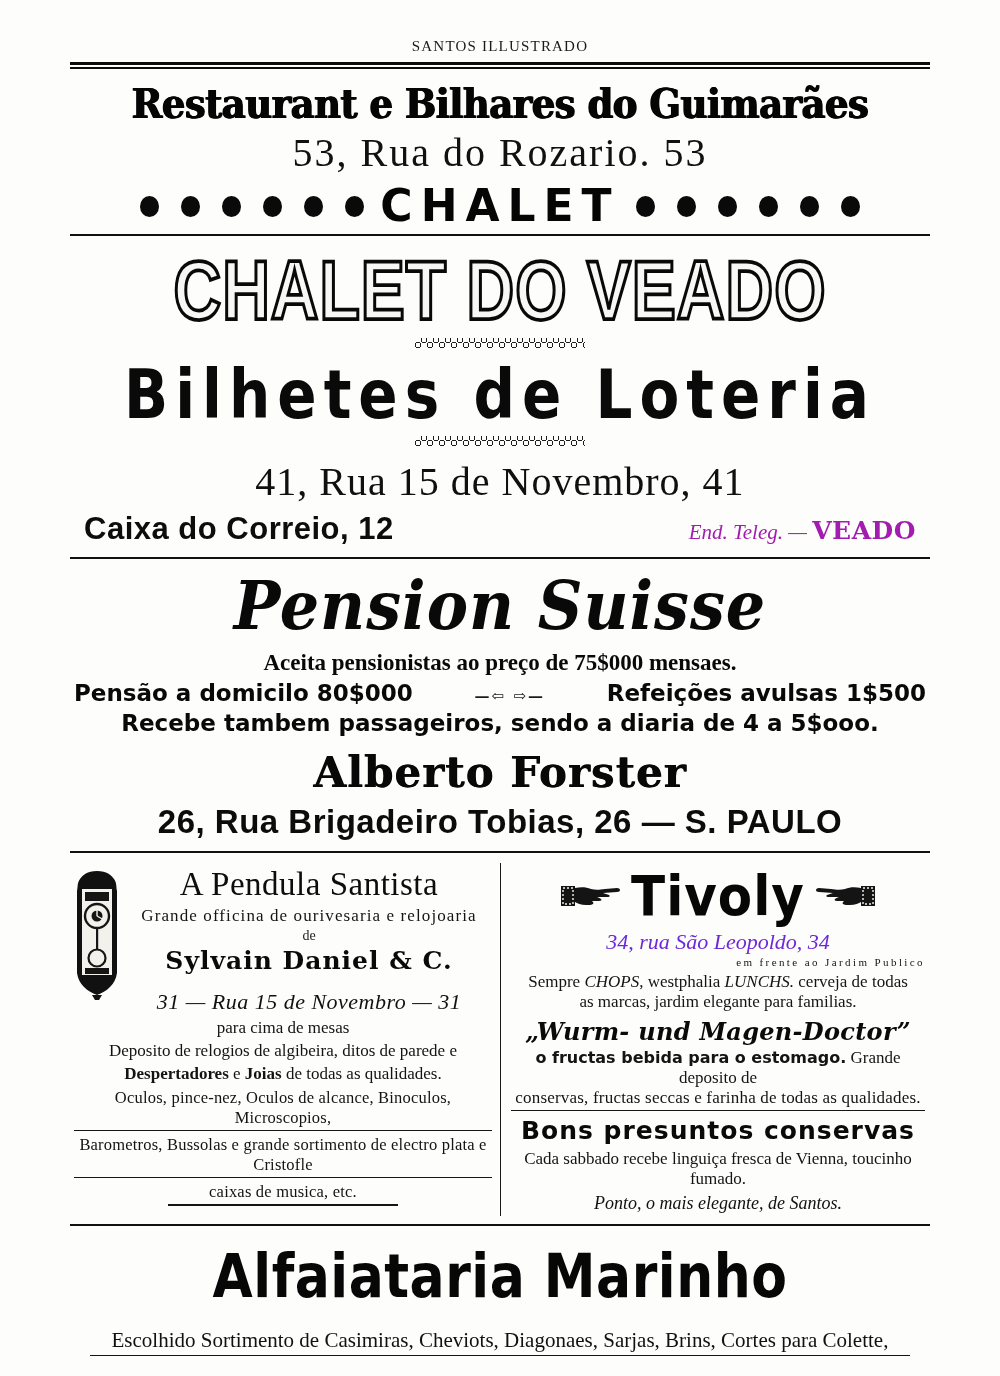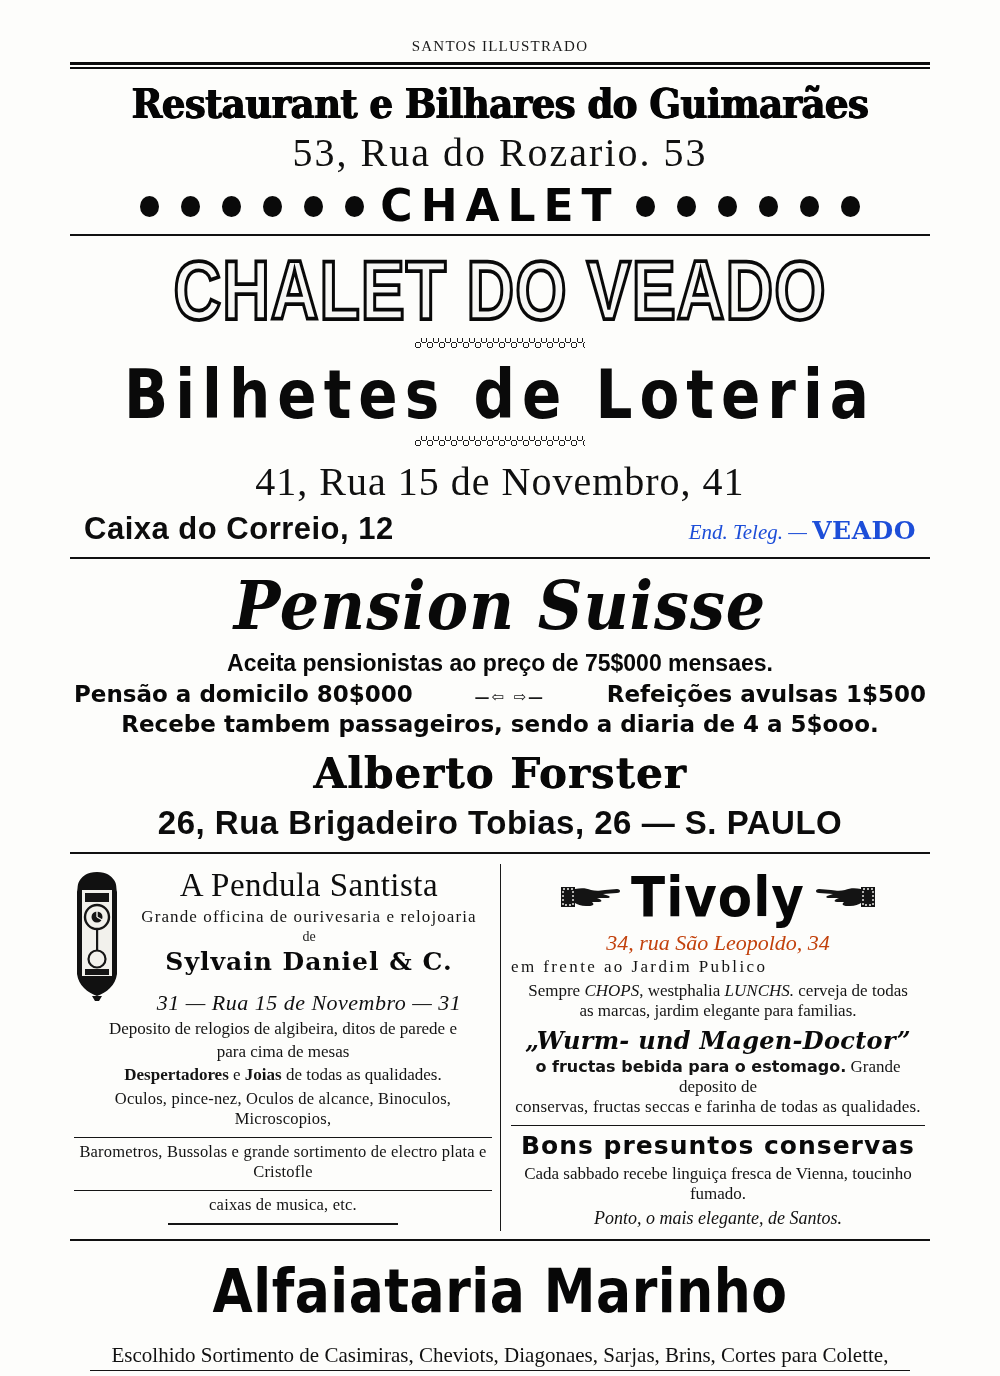--- a/index.html
+++ b/index.html
@@ -146,21 +146,21 @@
     font-family: "Liberation Sans", sans-serif;
     font-weight: bold;
     font-size: 31px;
     letter-spacing: 0.5px;
     color: #0d0d0d;
   }
   .endtel {
     font-family: "Liberation Serif", serif;
     font-style: italic;
     font-size: 21px;
-    color: #1d4ed8;
+    color: #a21caf;
   }
   .endtel b {
     font-family: "DejaVu Serif", serif;
     font-style: normal;
     font-weight: bold;
     font-size: 25px;
     letter-spacing: 0.5px;
   }
 
   
@@ -170,21 +170,21 @@
     font-weight: bold;
     font-style: italic;
     font-size: 62px;
     color: #090909;
     margin-top: 10px;
     letter-spacing: 1px;
     transform: scaleY(1.1);
   }
   .pension-l1 {
     text-align: center;
-    font-family: Liberation Sans, sans-serif;
+    font-family: Liberation Serif, serif;
     font-weight: bold;
     font-size: 23px;
     color: #090909;
     margin-top: 8px;
   }
   .pension-l2 {
     display: flex;
     justify-content: space-between;
     align-items: center;
     font-family: "DejaVu Sans", sans-serif;
@@ -305,21 +305,21 @@
     line-height: 1.18;
     margin-top: 3px;
   }
   .pendula-line.bolded b { font-weight: bold; text-align: right; }
   .ul-line {
     text-align: center;
     font-family: "Liberation Serif", serif;
     font-size: 16.5px;
     color: #131313;
     border-bottom: 1.4px solid #151515;
-    padding-bottom: 8px;
+    padding-bottom: 2px;
     margin-top: 4px;
     letter-spacing: 0.2px;
   }
   .ul-short {
     width: 230px;
     margin-left: auto;
     margin-right: auto;
     border-bottom: 2px solid #151515;
   }
 
@@ -336,27 +336,27 @@
     font-size: 50px;
     letter-spacing: 1px;
     color: #070707;
     transform: scaleY(1.12);
   }
   .tivoly-addr {
     text-align: center;
     font-family: "Liberation Serif", serif;
     font-style: italic;
     font-size: 22px;
-    color: #c2410c;
+    color: #6d28d9;
     margin-top: 4px;
   }
   .tivoly-addr2 {
-    text-align: left;
-    font-family: "Liberation Serif", serif;
-    font-size: 17px;
+    text-align: right;
+    font-family: "Liberation Serif", serif;
+    font-size: 11px;
     letter-spacing: 2.4px;
     color: #141414;
     margin-top: 1px;
   }
   .tivoly-p {
     text-align: center;
     font-family: "Liberation Serif", serif;
     font-size: 17px;
     color: #141414;
     line-height: 1.2;
@@ -510,22 +510,22 @@
           </svg>
         </span>
         <span class="pendula-titleblock">
           <div class="pendula-title">A Pendula Santista</div>
           <div class="pendula-sub">Grande officina de ourivesaria e relojoaria</div>
           <div class="pendula-de">de</div>
           <div class="pendula-firm">Sylvain Daniel &amp; C.</div>
           <div class="pendula-addr">31 — Rua 15 de Novembro — 31</div>
         </span>
       </div>
+      <div class="pendula-line">para cima de mesas</div>
       <div class="pendula-line">Deposito de relogios de algibeira, ditos de parede e</div>
-      <div class="pendula-line">para cima de mesas</div>
       <div class="pendula-line bolded">
         <b>Despertadores</b><span> e </span><b>Joias</b><span> de todas as qualidades.</span>
       </div>
       <div class="ul-line">Oculos, pince-nez, Oculos de alcance, Binoculos, Microscopios,</div>
       <div class="ul-line">Barometros, Bussolas e grande sortimento de electro plata e Cristofle</div>
       <div class="ul-line ul-short">caixas de musica, etc.</div>
     </div>
 
     <div class="col-div"></div>
 

